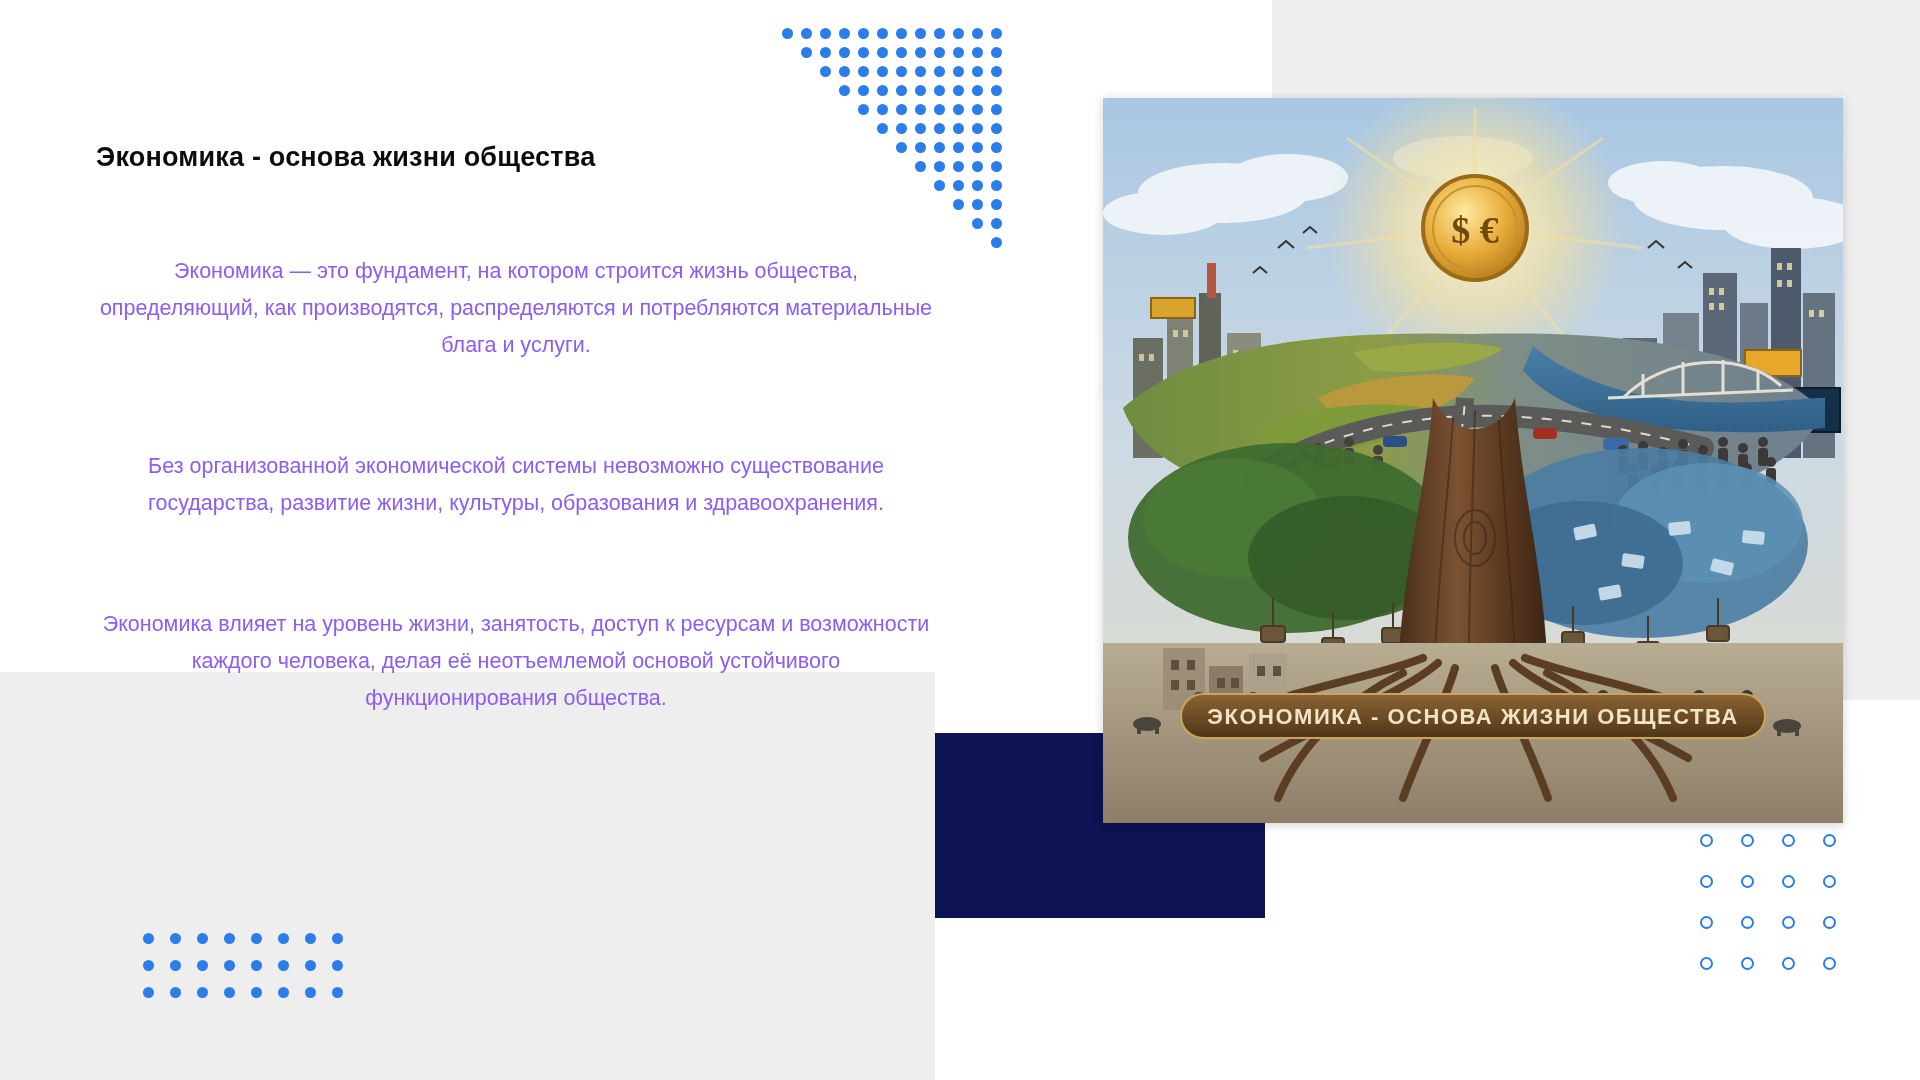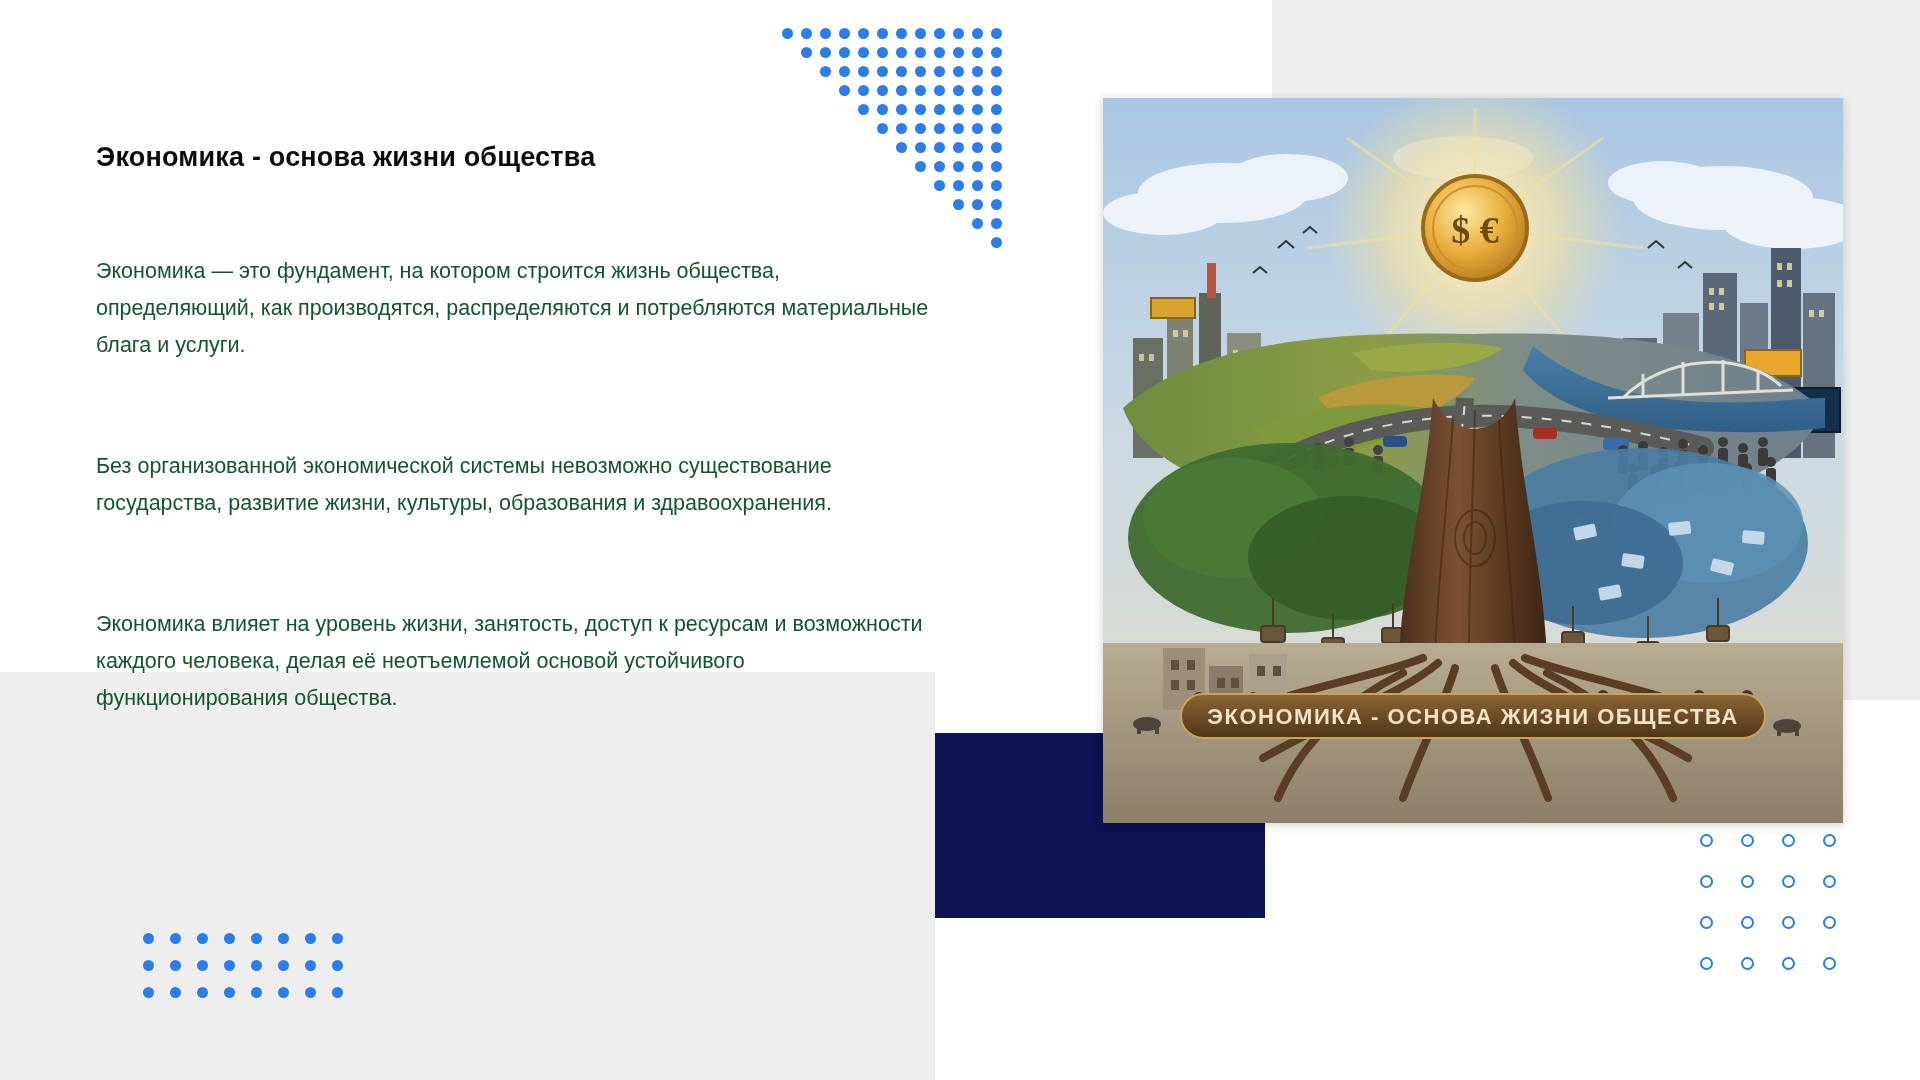--- a/index.html
+++ b/index.html
@@ -107,23 +107,24 @@
     font-size: 27px;
     font-weight: bold;
     color: #0b0b0b;
     letter-spacing: 0.2px;
     margin: 0 0 78px 0;
     line-height: 1.3;
   }
   .para {
     font-size: 21.5px;
     line-height: 1.72;
-    color: #14532d;
+    color: #8b5cf6;
     margin: 0 0 84px 0;
     max-width: 840px;
+    text-align: center;
   }
   .para:last-child {
     margin-bottom: 8px;
   }
 
   
   .illustration {
     position: absolute;
     left: 1103px;
     top: 98px;

